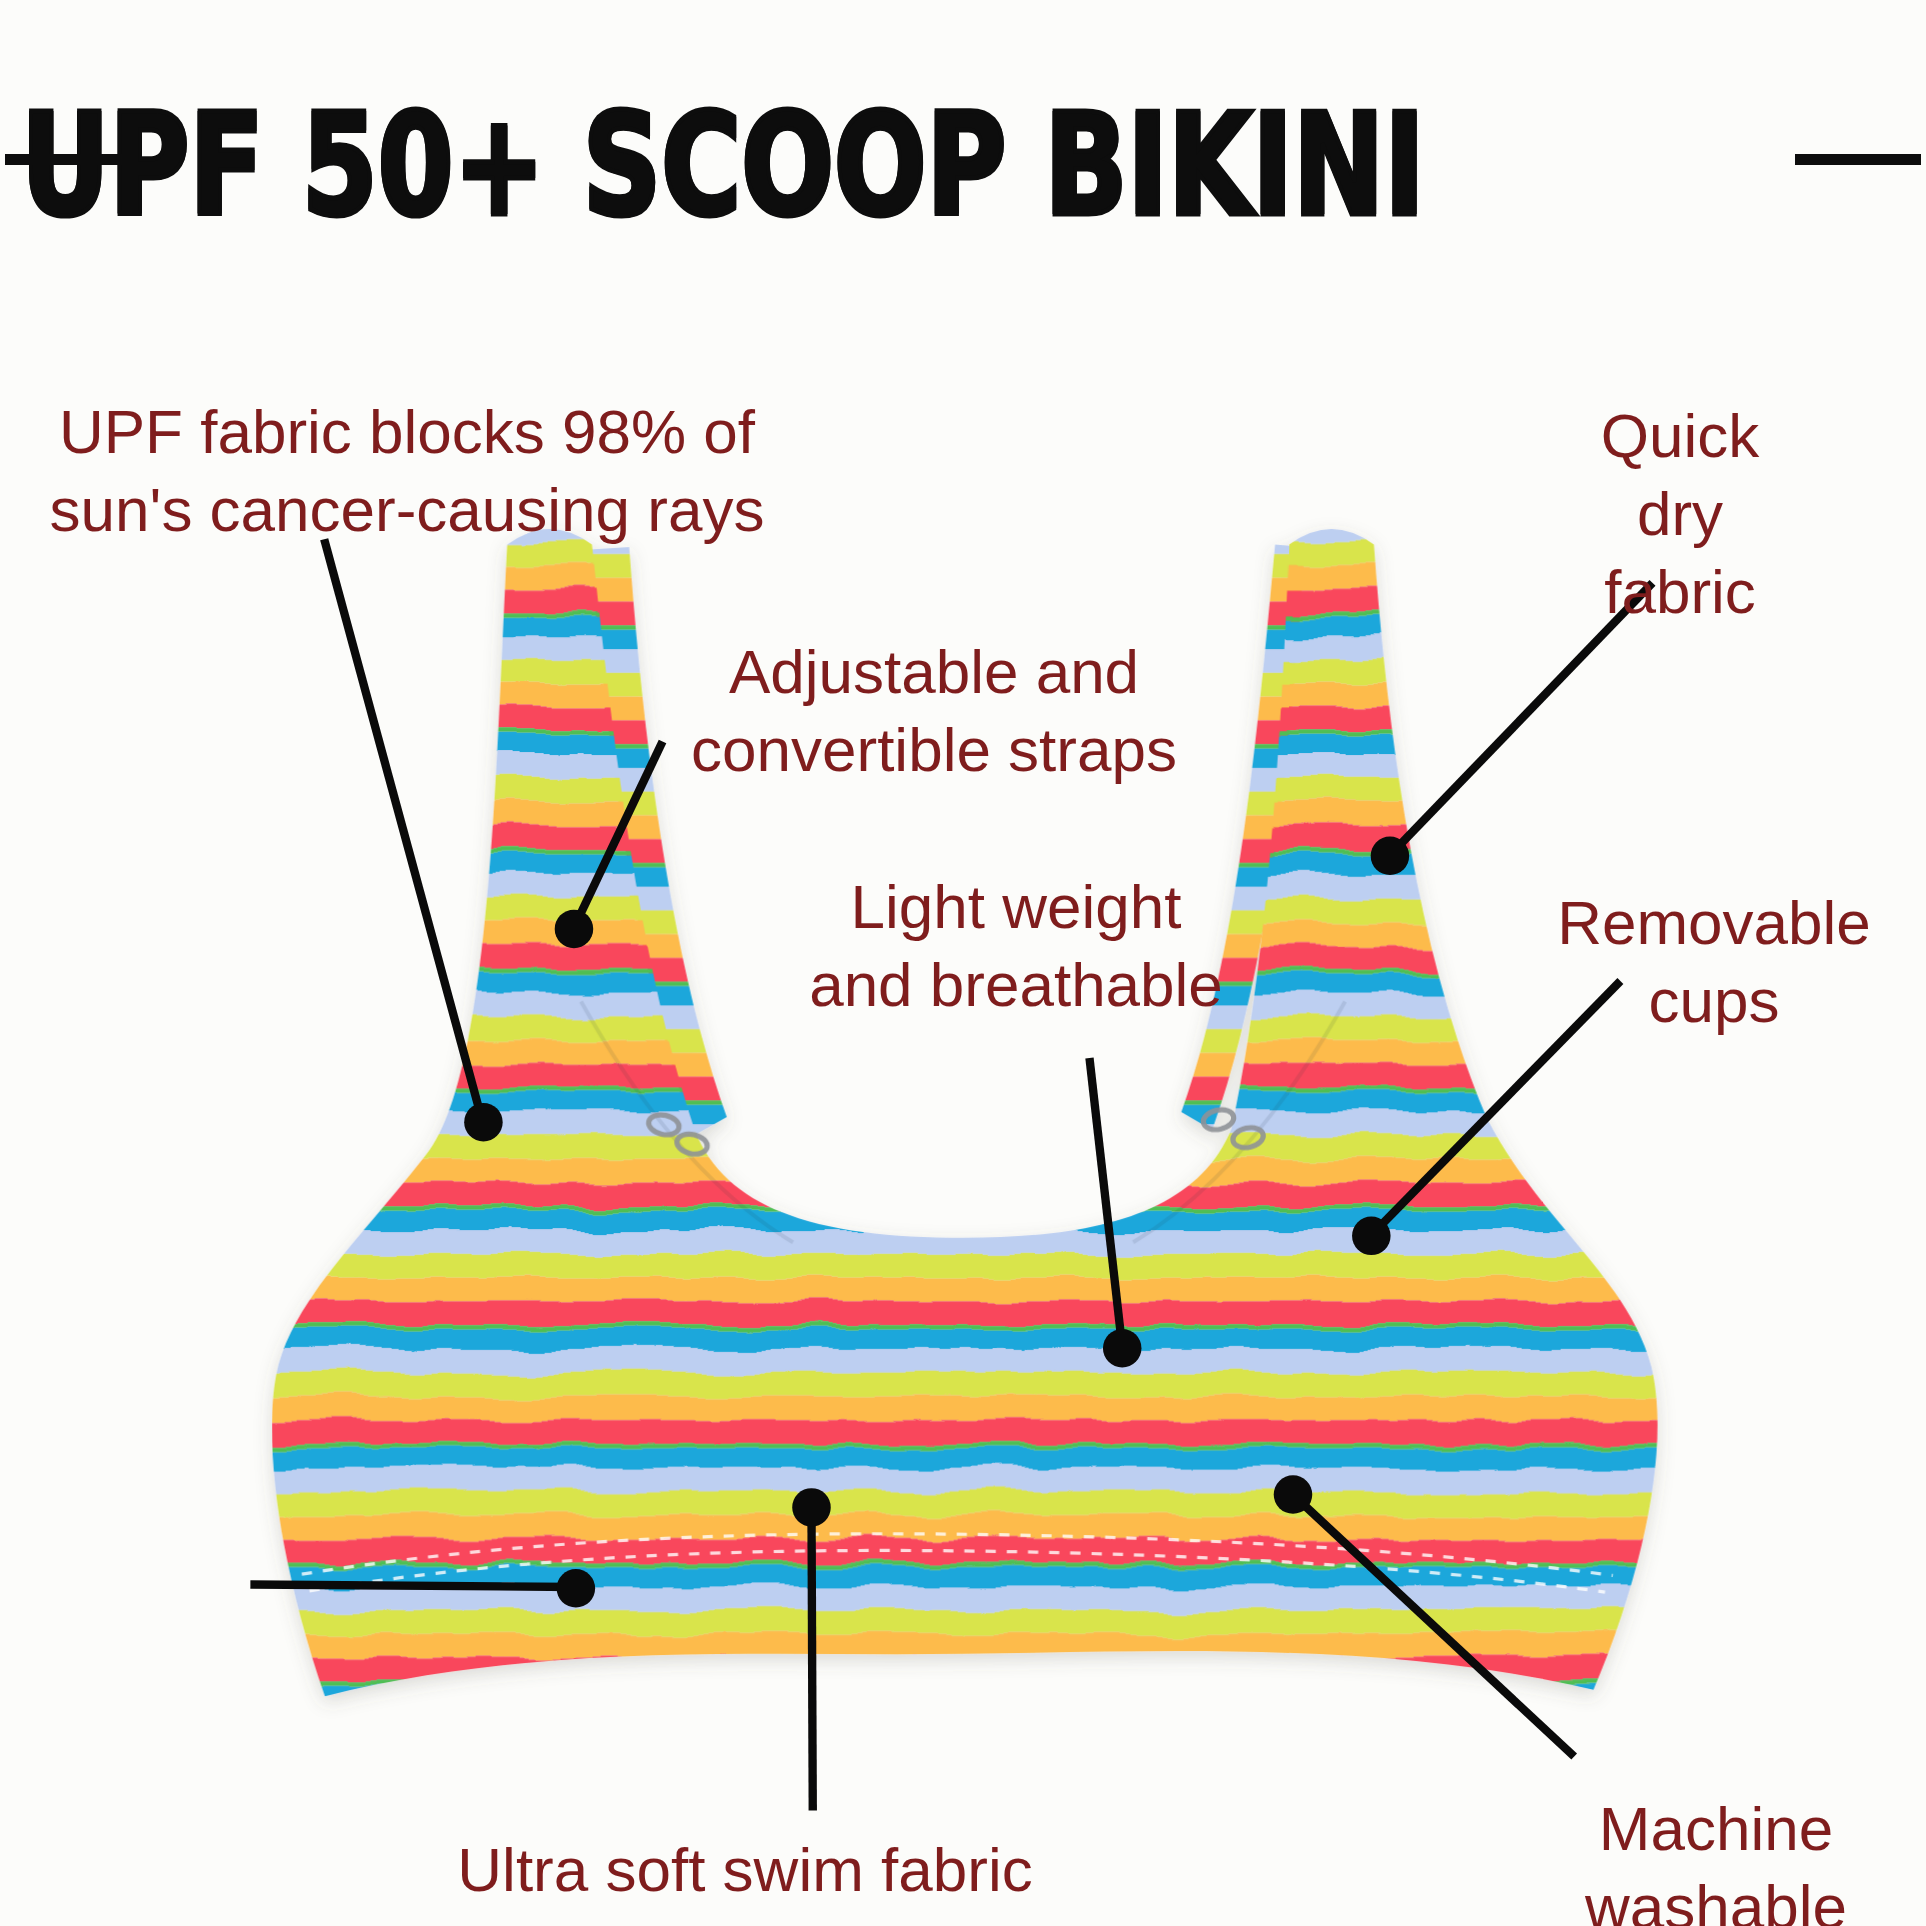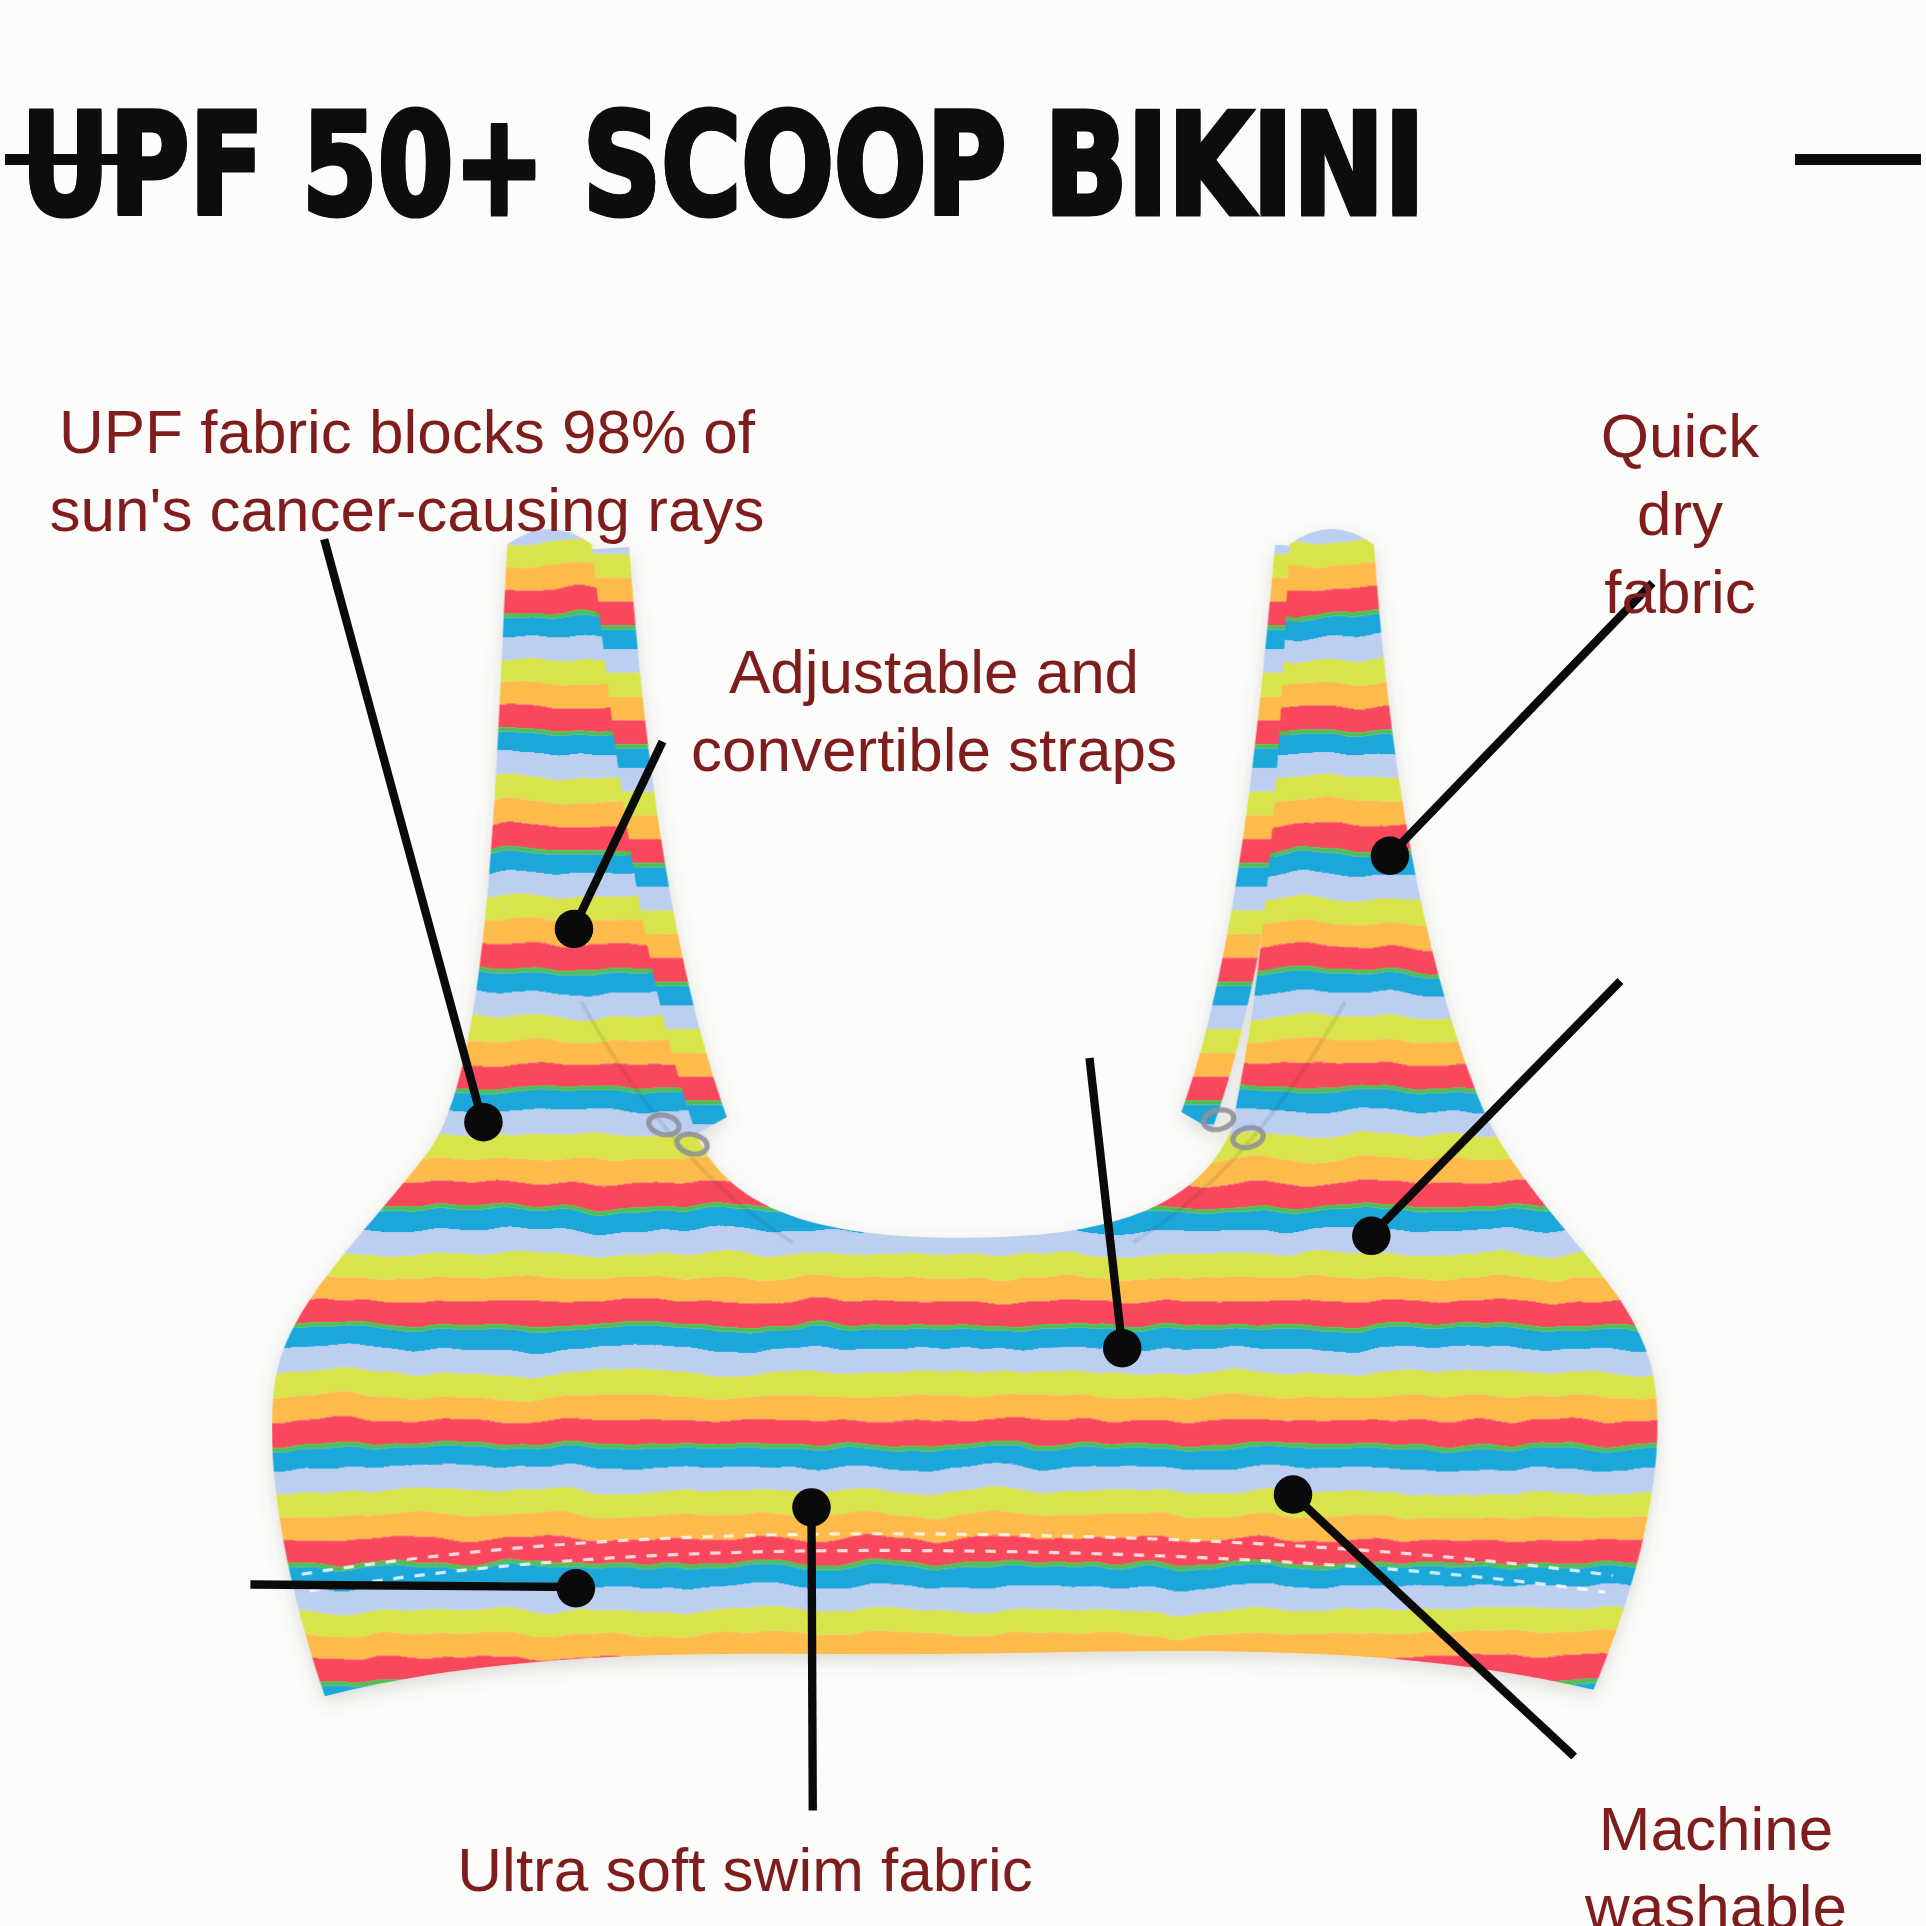--- a/index.html
+++ b/index.html
@@ -165,18 +165,22 @@
     <span class="stretch">UPF 50+ SCOOP BIKINI</span>
   </div>
   <div class="title-dash left"></div>
   <div class="title-dash right"></div>
 
   <div class="label" style="left:407px;  top:471px;">UPF fabric blocks 98% of
 sun's cancer-causing rays</div>
   <div class="label" style="left:1680px; top:514px;">Quick dry fabric</div>
   <div class="label" style="left:934px; top:711px;">Adjustable and
 convertible straps</div>
+  <div class="label" style="left:1016px; top:946px;">Light weight
+and breathable</div>
+  <div class="label" style="left:1714px; top:962px;">Removable
+cups</div>
   <div class="label" style="left:745px; top:1870px;">Ultra soft swim fabric</div>
   <div class="label" style="left:1716px; top:1868px;">Machine
 washable</div>
 
 </div>
 
 
 </body></html>

